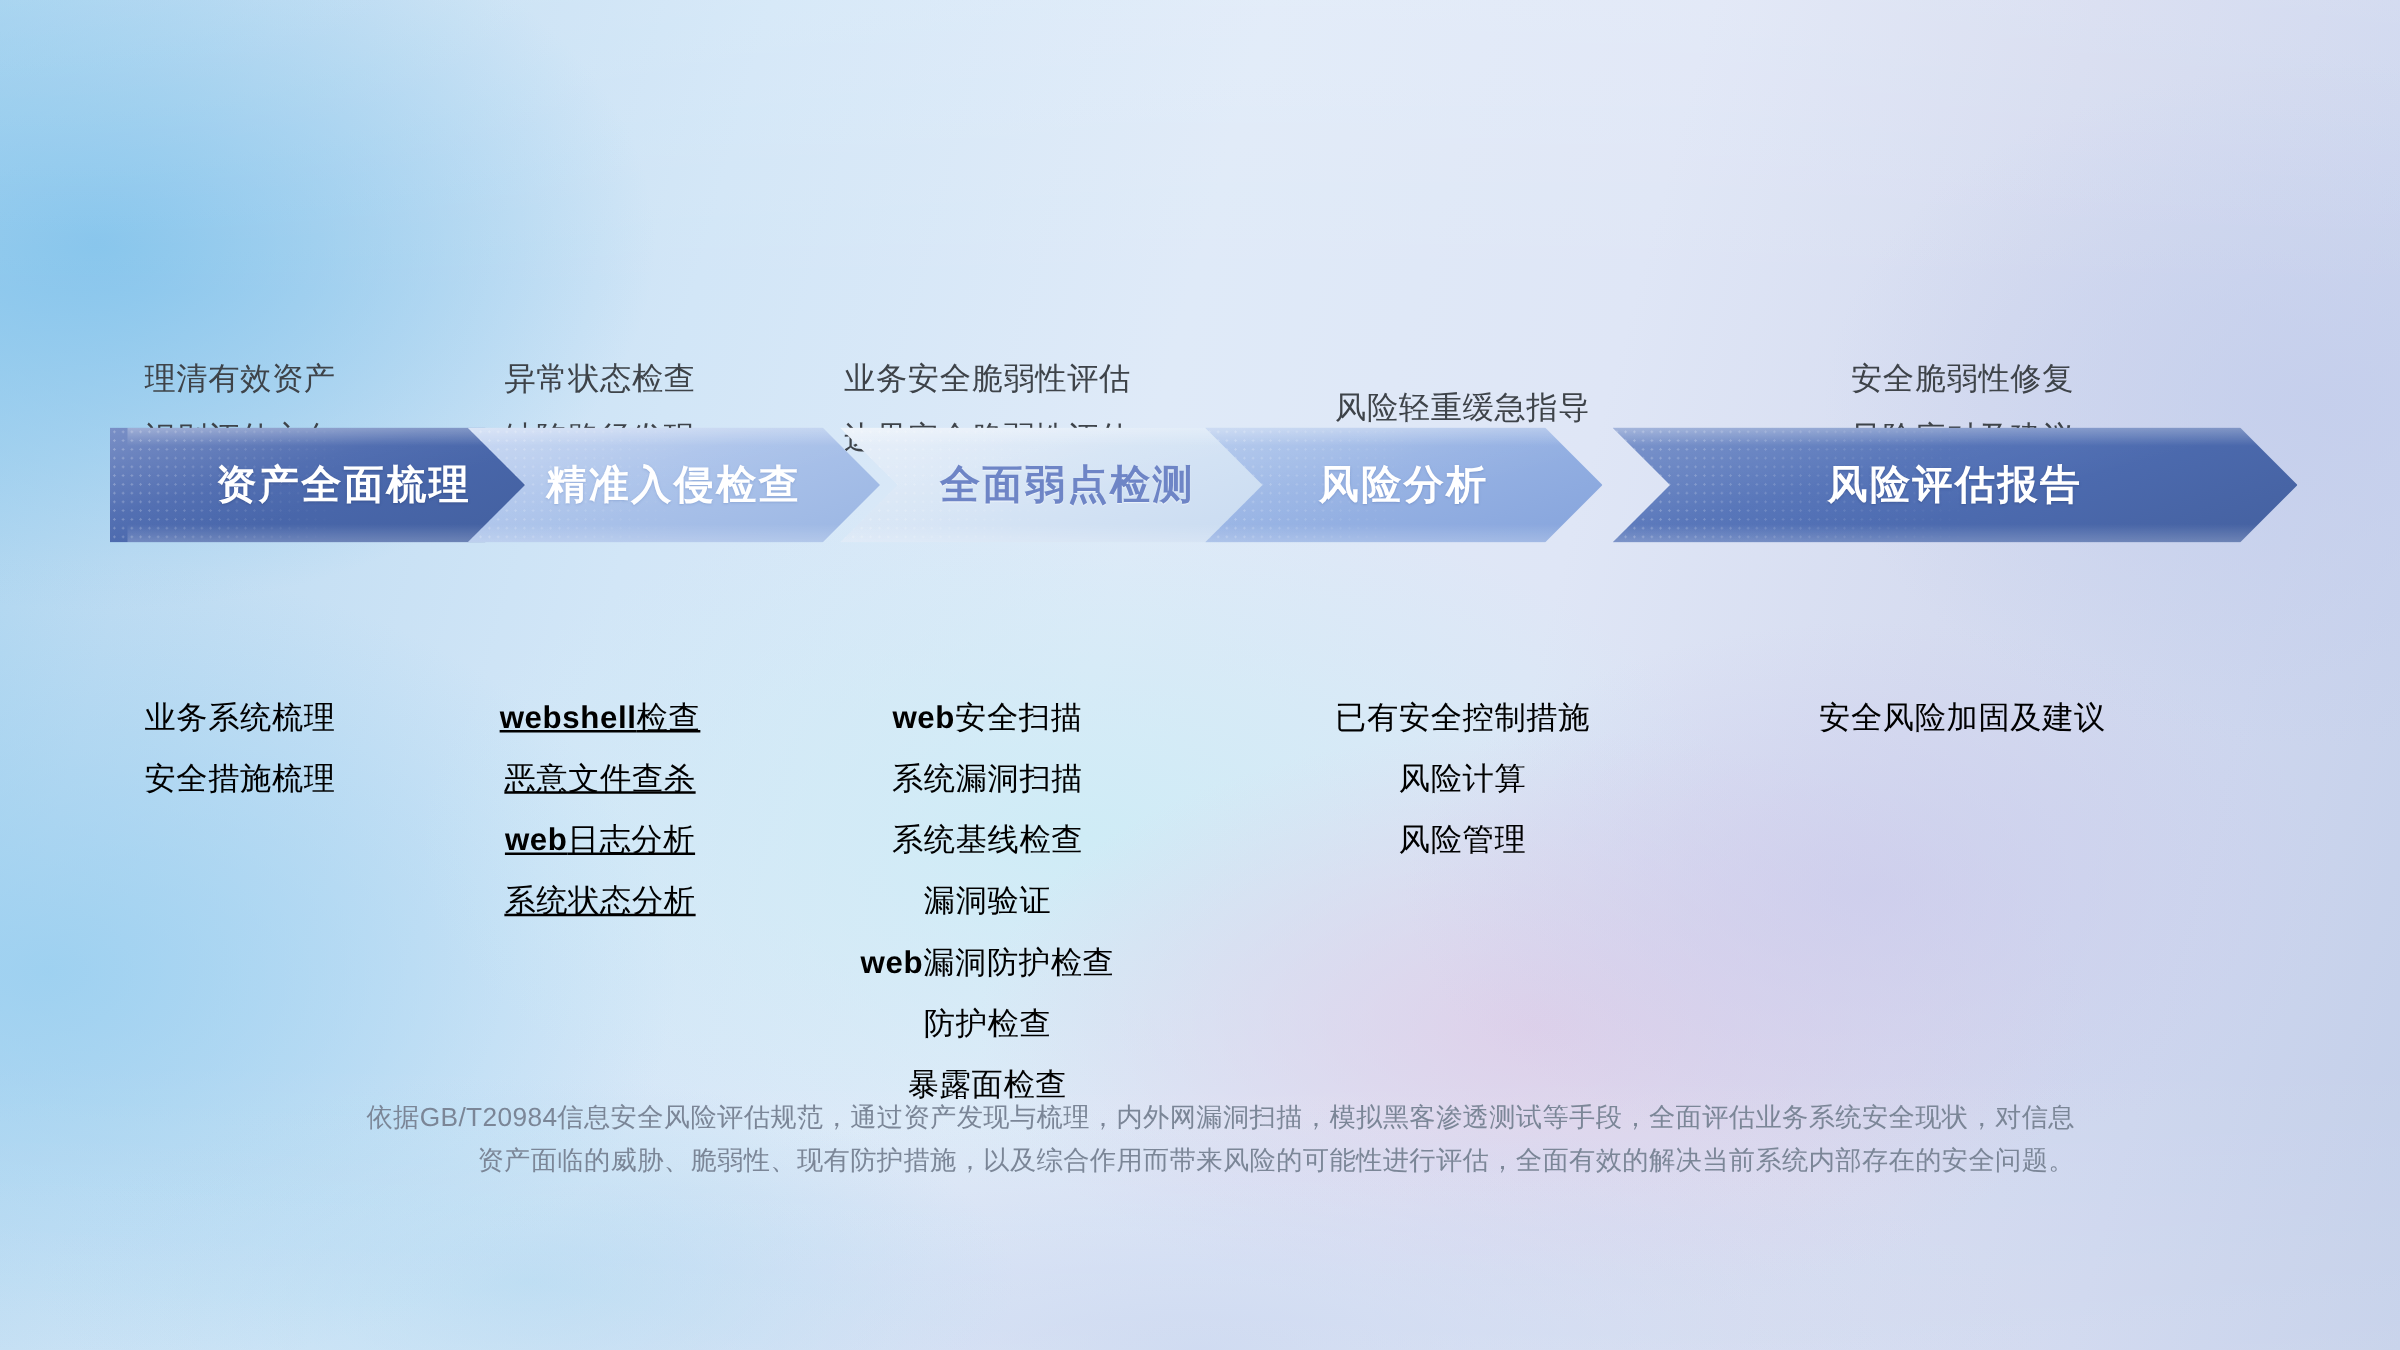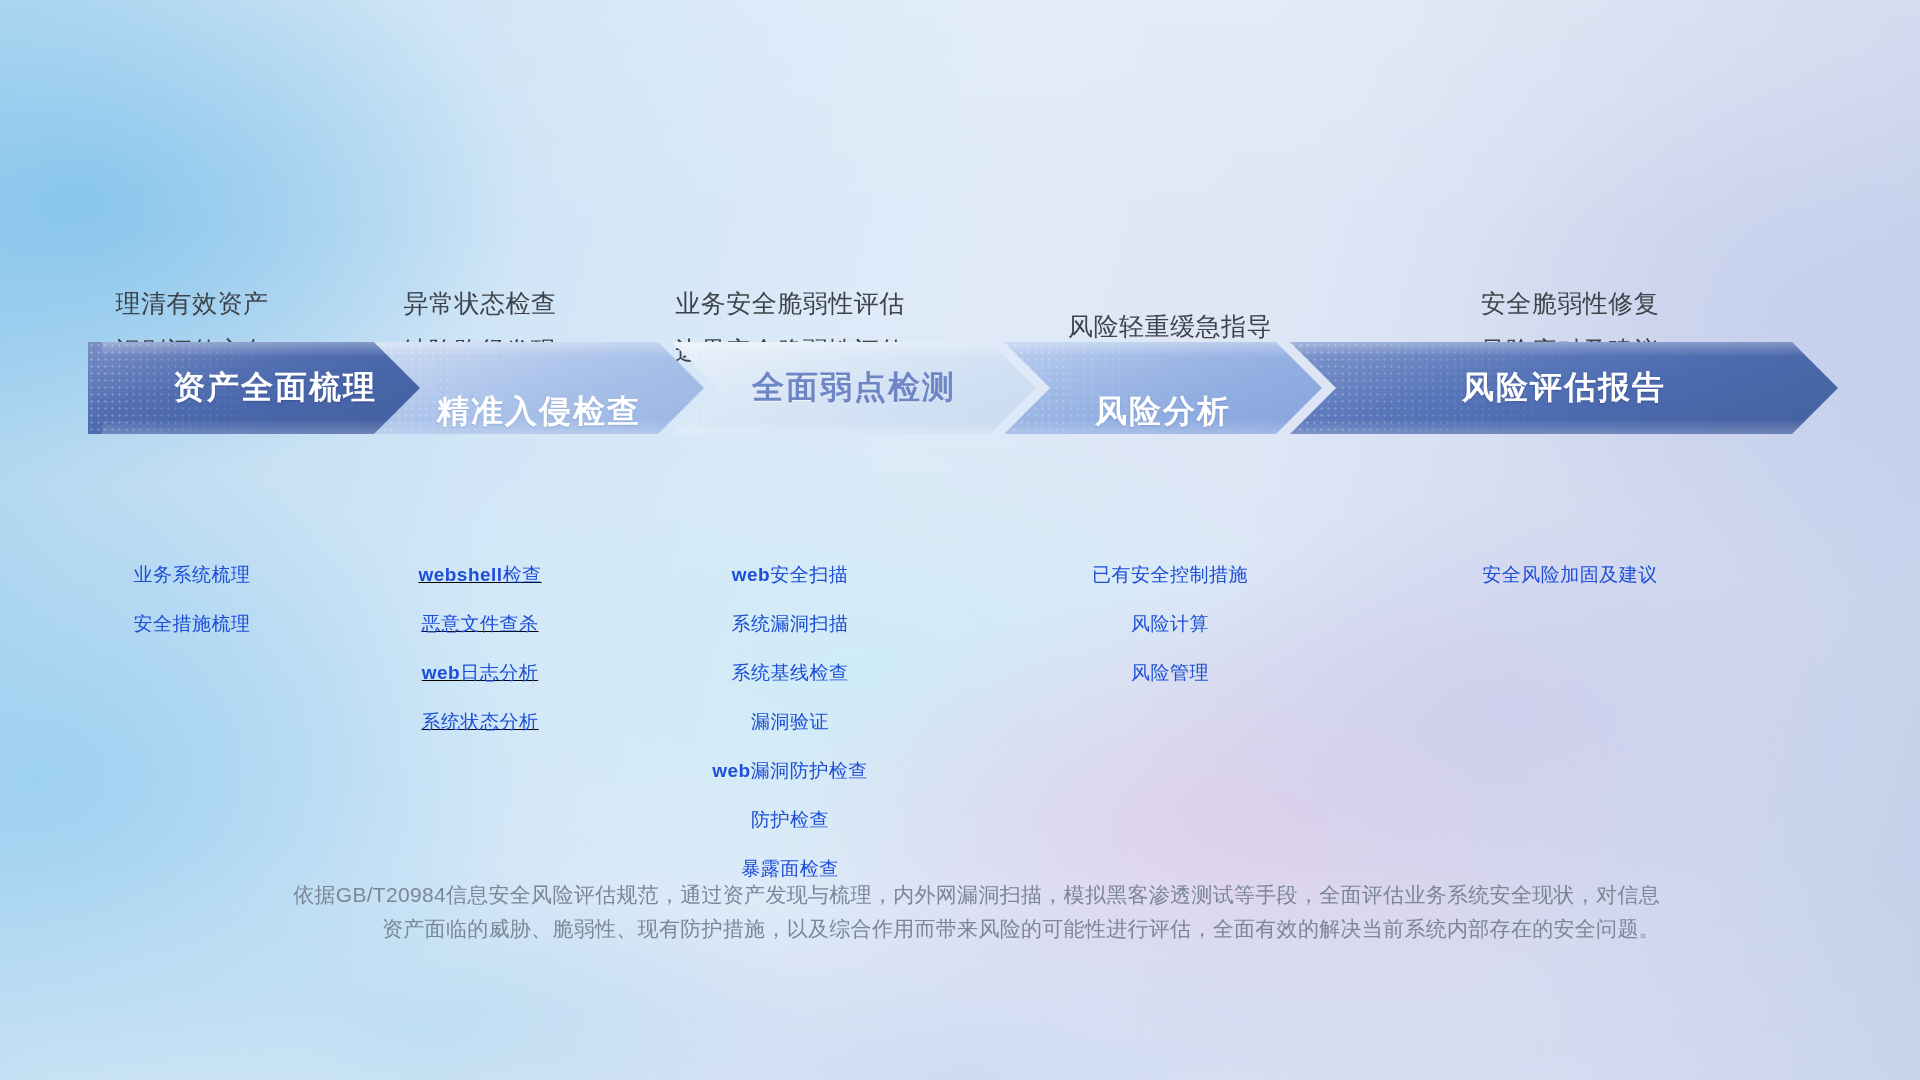--- a/index.html
+++ b/index.html
@@ -44,21 +44,21 @@
 
   
   .stage-wrap{position:absolute;top:0;left:0;width:1920px;height:1080px;margin-top:45px;}
   .col{position:absolute;text-align:center;}
 
   .cap-line{
     color:#3e4349;font-size:25px;line-height:47px;white-space:nowrap;
     letter-spacing:.5px;
   }
   .item-line{
-    color:#1d4ed8;font-size:19px;line-height:49px;white-space:nowrap;
+    color:#000000;font-size:25px;line-height:49px;white-space:nowrap;
     letter-spacing:.5px;
   }
   .item-line b{font-weight:700;}
 
   
   .banner{position:absolute;left:0;top:297px;width:1920px;height:92px;}
   .chev{
     position:absolute;top:0;height:92px;
     display:flex;align-items:center;justify-content:center;
     clip-path:polygon(0 0, calc(100% - 46px) 0, 100% 50%, calc(100% - 46px) 100%, 0 100%, 46px 50%);
@@ -136,35 +136,35 @@
 
   <div class="banner">
 
     <div class="chev first" style="left:88px;width:318px;background:linear-gradient(160deg,#5470b6 0%,#4a68ad 45%,#43609f 100%);padding-left:28px;">
       <span class="chev-sheen"></span>
       <span class="chev-dots"></span>
       <span class="chev-edge"></span>
       <span class="chev-label" style="color:#ffffff;text-shadow:0 1px 2px rgba(30,50,100,.35);">资产全面梳理</span>
     </div>
 
-    <div class="chev" style="left:374px;width:330px;background:linear-gradient(160deg,#bdd0f0 0%,#aac2ea 48%,#9bb6e3 100%);align-items:flex-end;">
+    <div class="chev" style="left:374px;width:330px;background:linear-gradient(160deg,#bdd0f0 0%,#aac2ea 48%,#9bb6e3 100%);">
       <span class="chev-sheen"></span>
       <span class="chev-dots"></span>
       <span class="chev-edge"></span>
       <span class="chev-label" style="color:#ffffff;text-shadow:0 1px 2px rgba(90,120,180,.30);">精准入侵检查</span>
     </div>
 
     <div class="chev" style="left:672px;width:364px;background:linear-gradient(160deg,#e2ecf8 0%,#d5e4f5 50%,#c8daf0 100%);">
       <span class="chev-sheen"></span>
       <span class="chev-dots"></span>
       <span class="chev-edge"></span>
       <span class="chev-label" style="color:#6e85c6;text-shadow:0 1px 1px rgba(255,255,255,.6);">全面弱点检测</span>
     </div>
 
-    <div class="chev" style="left:1004px;width:318px;background:linear-gradient(160deg,#a6c0ea 0%,#95b1e3 50%,#86a4dc 100%);align-items:flex-end;">
+    <div class="chev" style="left:964px;width:318px;background:linear-gradient(160deg,#a6c0ea 0%,#95b1e3 50%,#86a4dc 100%);">
       <span class="chev-sheen"></span>
       <span class="chev-dots"></span>
       <span class="chev-edge"></span>
       <span class="chev-label" style="color:#ffffff;text-shadow:0 1px 2px rgba(70,100,165,.32);">风险分析</span>
     </div>
 
     <div class="chev" style="left:1290px;width:548px;background:linear-gradient(160deg,#5c7bc0 0%,#4f6eb4 45%,#44609f 100%);">
       <span class="chev-sheen"></span>
       <span class="chev-dots"></span>
       <span class="chev-edge"></span>

